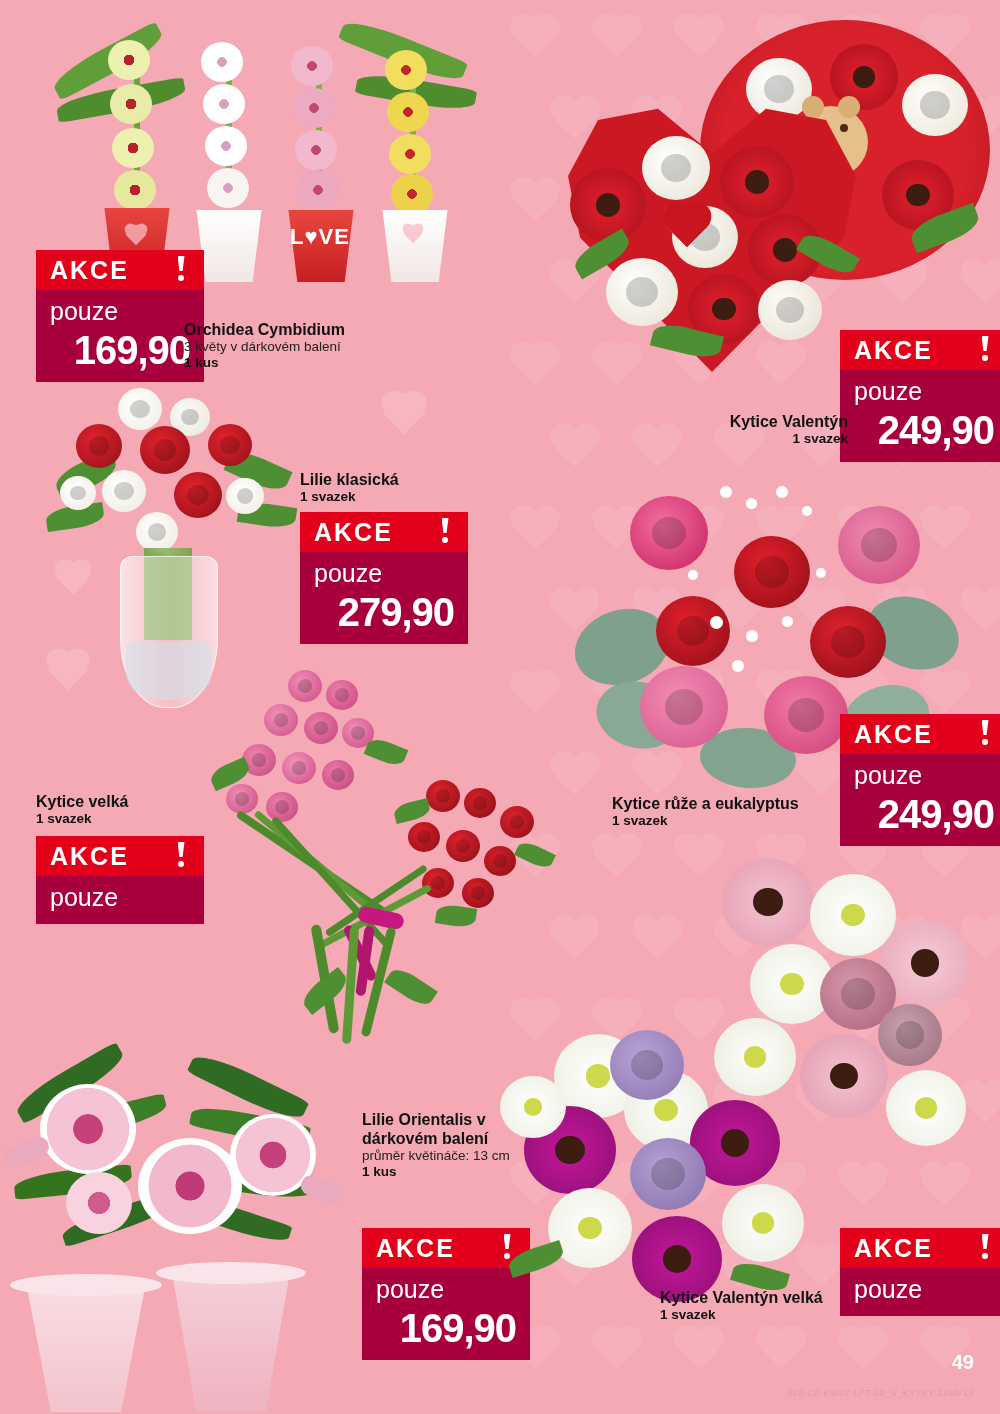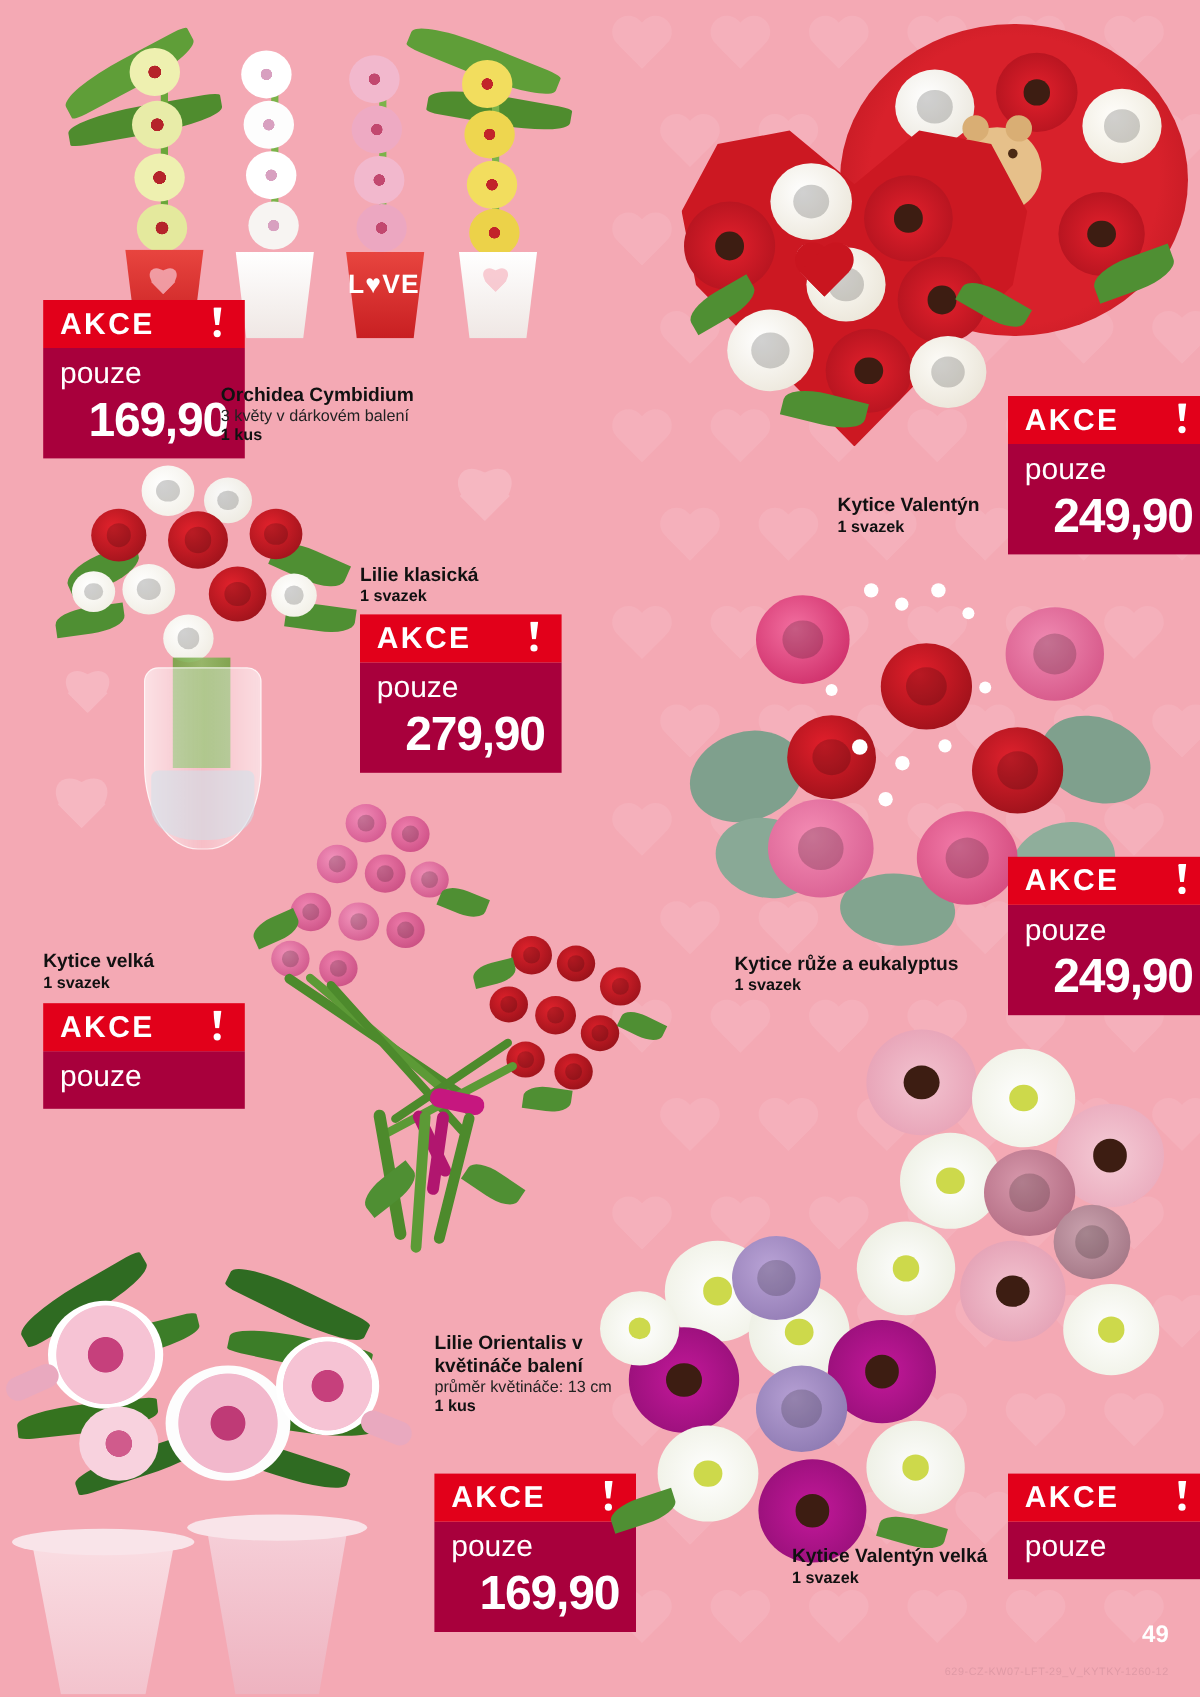--- a/index.html
+++ b/index.html
@@ -433,21 +433,21 @@
         <span class="bar"></span>
           <span class="dot"></span>
       </span>
     </div>
     <div class="body">
       <div class="pouze">pouze</div>
       <div class="price">249,90</div>
     </div>
   </div>
 
-  <div class="caption" style="left:698px; top:412px; width:150px;">
+  <div class="caption" style="left:698px; top:412px; width:150px;text-align:right;">
     <div class="name">Kytice Valentýn</div>
     <div class="unit">1 svazek</div>
   </div>
 
   <div class="photo" style="left:40px; top:380px; width:260px; height:330px;">
 
     <div class="leaf" style="left:14px; top:82px; width:64px; height:26px; transform:rotate(-24deg);"></div>
     <div class="leaf" style="left:186px;top:78px; width:64px; height:26px; transform:rotate(24deg);"></div>
     <div class="leaf" style="left:6px;  top:126px; width:58px; height:22px; transform:rotate(-8deg);"></div>
     <div class="leaf" style="left:198px;top:124px; width:58px; height:22px; transform:rotate(8deg);"></div>
@@ -615,21 +615,21 @@
     <div style="position:absolute; left:4px;  top:82px;  width:46px; height:20px; background:#e9a9bf; border-radius:12px; transform:rotate(-24deg);"></div>
     <div style="position:absolute; left:300px;top:120px; width:44px; height:20px; background:#e9a9bf; border-radius:12px; transform:rotate(22deg);"></div>
 
     <div class="wrap-cone" style="left:6px;   top:218px; width:160px; height:134px;"></div>
     <div class="wrap-cone" style="left:152px; top:206px; width:158px; height:146px; background:linear-gradient(#f6d0d9,#eeb3c0);"></div>
     <div style="position:absolute; left:10px; top:214px; width:152px; height:22px; background:#f9e4e9; border-radius:50%;"></div>
     <div style="position:absolute; left:156px;top:202px; width:150px; height:22px; background:#f9e4e9; border-radius:50%;"></div>
   </div>
 
   <div class="caption" style="left:362px; top:1110px; width:150px;">
-    <div class="name">Lilie Orientalis v květináče balení</div>
+    <div class="name">Lilie Orientalis v dárkovém balení</div>
     <div class="desc">průměr květináče: 13 cm</div>
     <div class="unit">1 kus</div>
   </div>
 
   <div class="badge" style="left:362px; top:1228px;">
     <div class="akce">
       <span>AKCE</span>
       <span class="excl">
         <span class="bar"></span>
           <span class="dot"></span>

